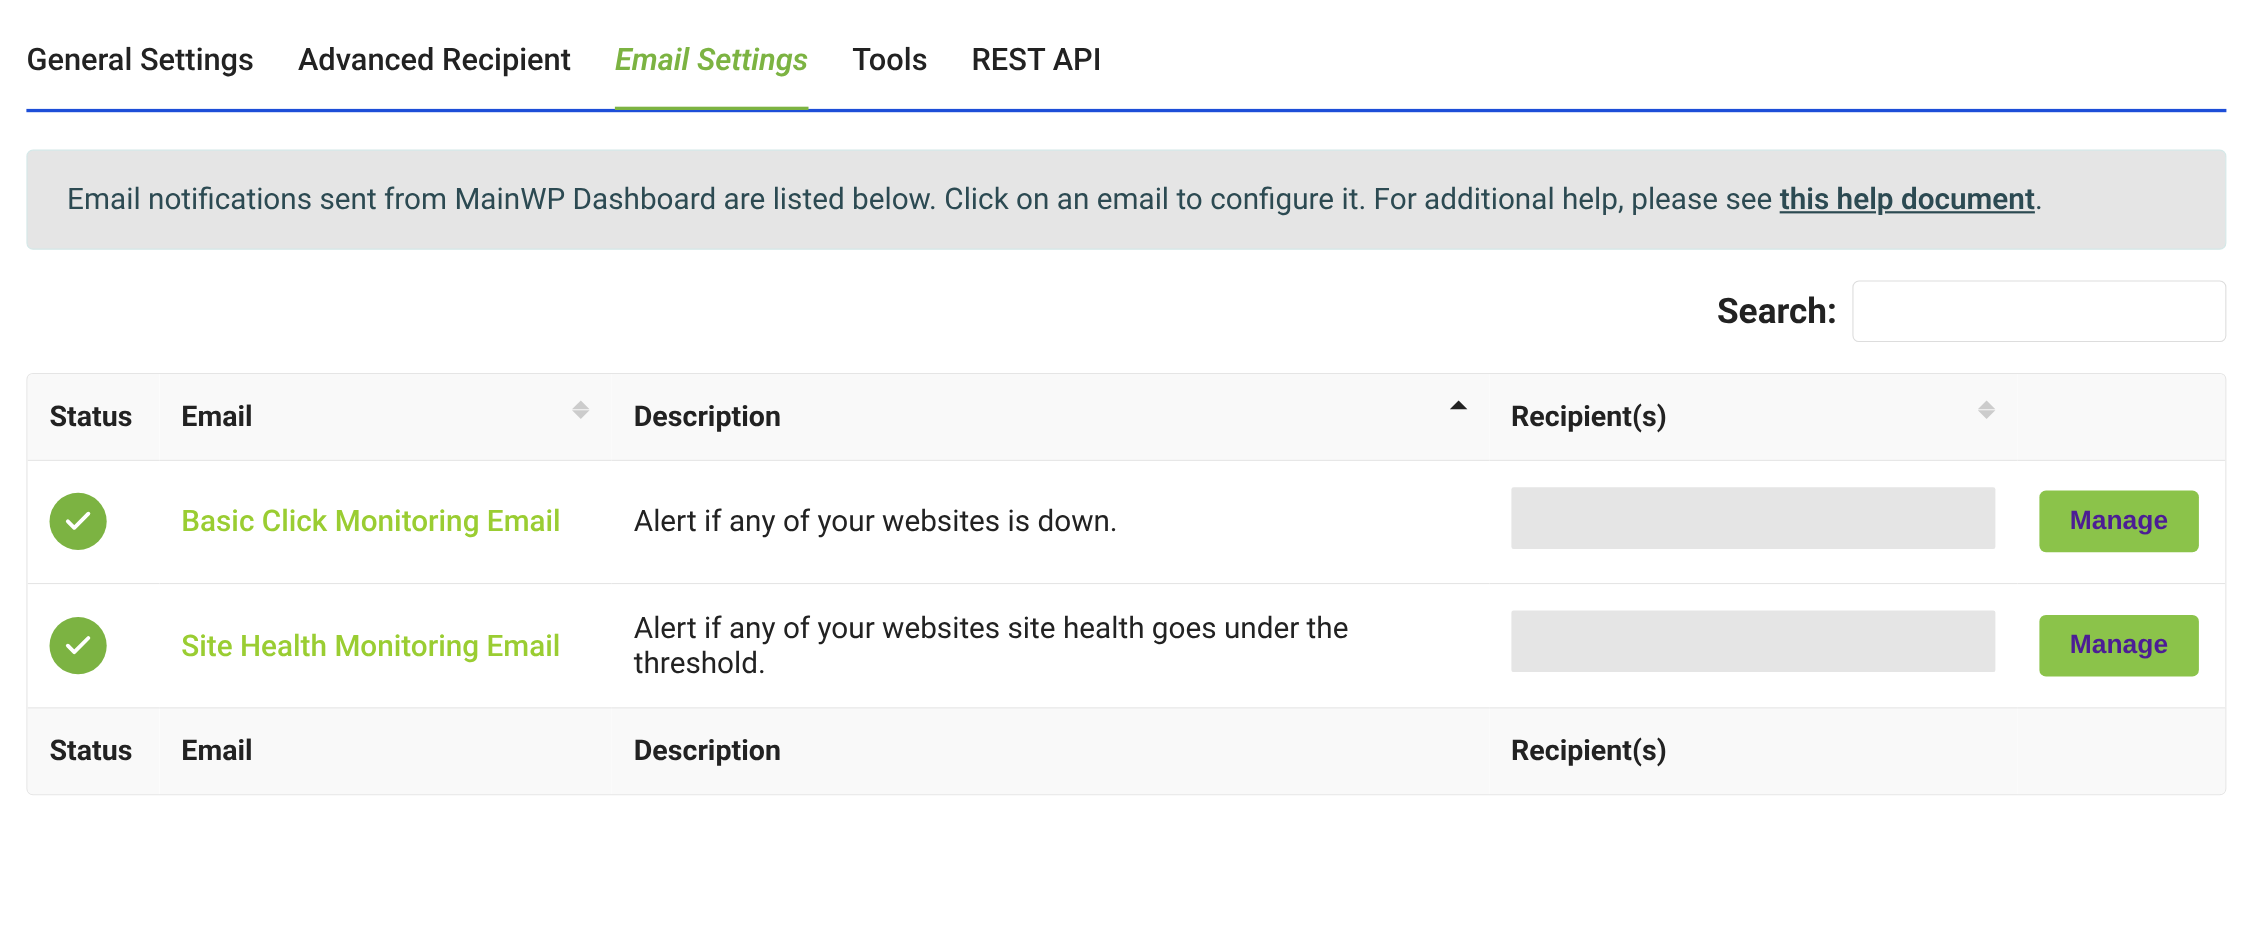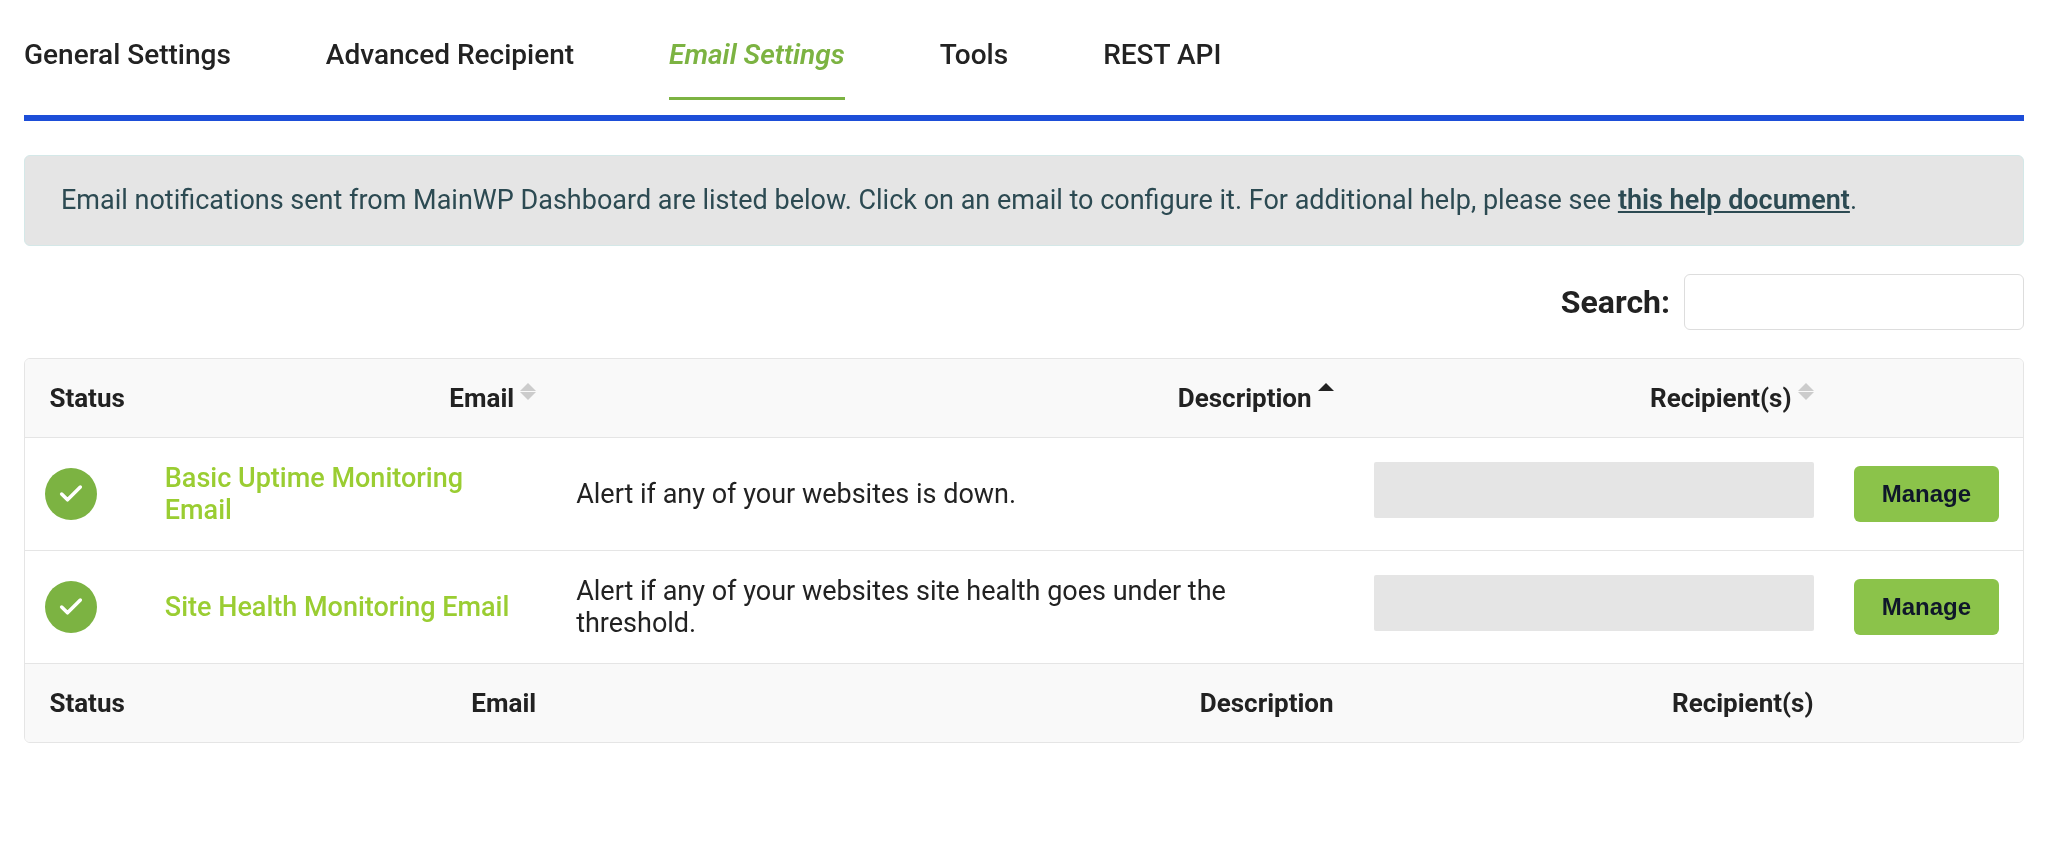--- a/index.html
+++ b/index.html
@@ -12,24 +12,24 @@
       background: #fff;
       color: #222;
       padding: 0;
     }
     .container {
       width: 2048px;
       padding: 0 24px 40px 24px;
     }
     .tabs {
       display: flex;
-      gap: 95px;
-      border-bottom: 6px solid #1d4ed8;
+      gap: 40px;
+      border-bottom: 3px solid #1d4ed8;
       padding-top: 38px;
-      padding-bottom: 16px;
+      padding-bottom: 0;
     }
     .tab {
       font-size: 28px;
       font-weight: 500;
       color: #222;
       padding-bottom: 26px;
       cursor: pointer;
       border-bottom: 3px solid transparent;
       margin-bottom: -1px;
     }
@@ -81,21 +81,21 @@
       overflow: hidden;
     }
     table {
       width: 100%;
       border-collapse: collapse;
     }
     thead tr, tfoot tr {
       background: #f9f9f9;
     }
     th {
-      text-align: right;
+      text-align: left;
       font-size: 26px;
       font-weight: 700;
       color: #222;
       padding: 24px 20px;
       border-bottom: 1px solid #e5e5e5;
       position: relative;
     }
     tfoot th {
       border-bottom: none;
       border-top: 1px solid #e5e5e5;
@@ -152,21 +152,21 @@
     }
     .recipient-box {
       width: 440px;
       height: 56px;
       background: #e5e5e5;
       border-radius: 2px;
       display: inline-block;
     }
     .manage-btn {
       background: #8bc34a;
-      color: #0f172a;
+      color: #4c1d95;
       border: none;
       border-radius: 6px;
       font-size: 24px;
       font-weight: 600;
       padding: 14px 28px;
       cursor: pointer;
     }
     .col-status { width: 120px; }
     .col-email { width: 420px; }
     .col-desc { width: 820px; }
@@ -225,21 +225,21 @@
       </thead>
       <tbody>
         <tr>
           <td class="col-status">
             <div class="status-check">
               <svg viewBox="0 0 24 24" fill="none" stroke="#fff" stroke-width="3" stroke-linecap="round" stroke-linejoin="round">
                   <polyline points="20 6 9 17 4 12"></polyline>
                 </svg>
             </div>
           </td>
-          <td class="col-email"><span class="email-link">Basic Uptime Monitoring Email</span></td>
+          <td class="col-email"><span class="email-link">Basic Click Monitoring Email</span></td>
           <td class="col-desc">Alert if any of your websites is down.</td>
           <td class="col-recip"><span class="recipient-box"></span></td>
           <td class="col-action"><button class="manage-btn">Manage</button></td>
         </tr>
         <tr>
           <td class="col-status">
             <div class="status-check">
               <svg viewBox="0 0 24 24" fill="none" stroke="#fff" stroke-width="3" stroke-linecap="round" stroke-linejoin="round">
                   <polyline points="20 6 9 17 4 12"></polyline>
                 </svg>

